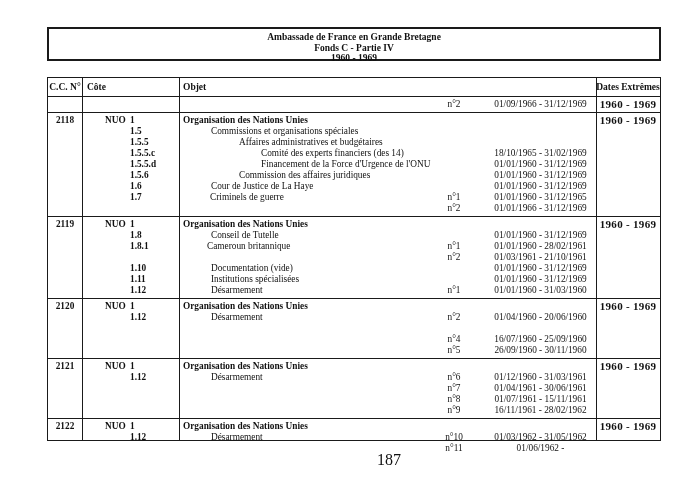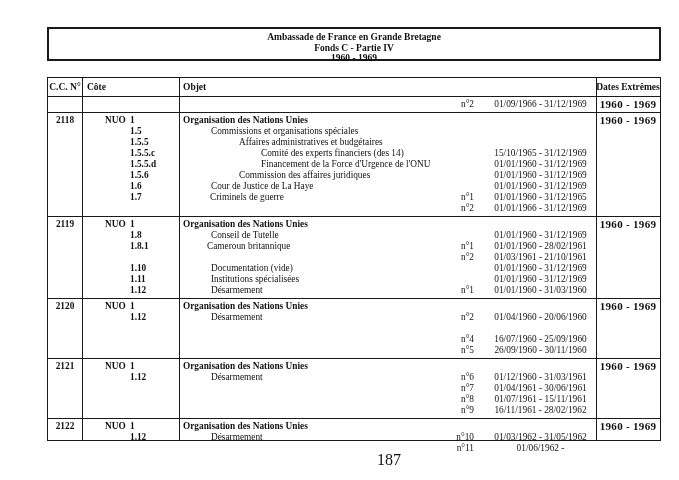--- a/index.html
+++ b/index.html
@@ -25,21 +25,21 @@
   .c-objet{width:417px;flex:none;display:flex;}
   .c-dates{flex:1;text-align:center;}
   .thead .c-cote{padding-left:5px;}
   .thead .c-objet{padding-left:4px;box-sizing:border-box;display:block;}
   .block{border-top:1px solid #1a1a1a;padding:2px 0;position:relative;}
   .trow{display:flex;height:11px;line-height:11px;}
   .cote-group{display:inline-block;width:25px;font-weight:bold;}
   .cote-num{font-weight:bold;}
   .o-label{flex:none;width:255px;white-space:nowrap;box-sizing:border-box;}
   .o-label.b{font-weight:bold;}
-  .o-num{flex:none;width:40px;text-align:right;margin-right:11px;}
+  .o-num{flex:none;width:40px;text-align:center;margin-right:11px;}
   .o-date{flex:none;width:111px;text-align:center;white-space:nowrap;}
   .dx{font-weight:bold;font-size:11px;letter-spacing:0.3px;}
   .pagenum{position:absolute;left:377px;top:451px;font-size:16px;}
 </style>
 </head>
 <body>
 
 <div class="title-box">
   <div>Ambassade de France en Grande Bretagne</div>
   <div>Fonds C - Partie IV</div>
@@ -103,21 +103,21 @@
             <div class="o-date"></div>
           </div>
           <div class="c-dates"></div>
         </div>
         <div class="trow">
           <div class="c-cc"></div>
           <div class="c-cote"><div class="cote-group"></div><div class="cote-num" style="display: inline;">1.5.5.c</div></div>
           <div class="c-objet">
             <div class="o-label" style="padding-left: 82px;">Comité des experts financiers (des 14)</div>
             <div class="o-num"></div>
-            <div class="o-date">15/10/1965 - 31/12/1969</div>
+            <div class="o-date">18/10/1965 - 31/02/1969</div>
           </div>
           <div class="c-dates"></div>
         </div>
         <div class="trow">
           <div class="c-cc"></div>
           <div class="c-cote"><div class="cote-group"></div><div class="cote-num" style="display: inline;">1.5.5.d</div></div>
           <div class="c-objet">
             <div class="o-label" style="padding-left: 82px;">Financement de la Force d'Urgence de l'ONU</div>
             <div class="o-num"></div>
             <div class="o-date">01/01/1960 - 31/12/1969</div>

